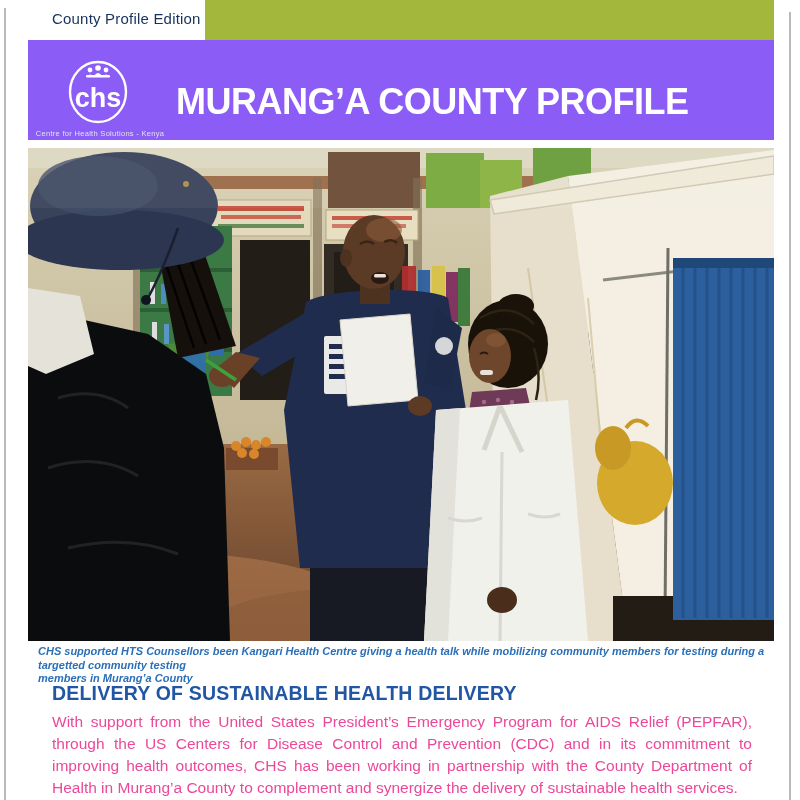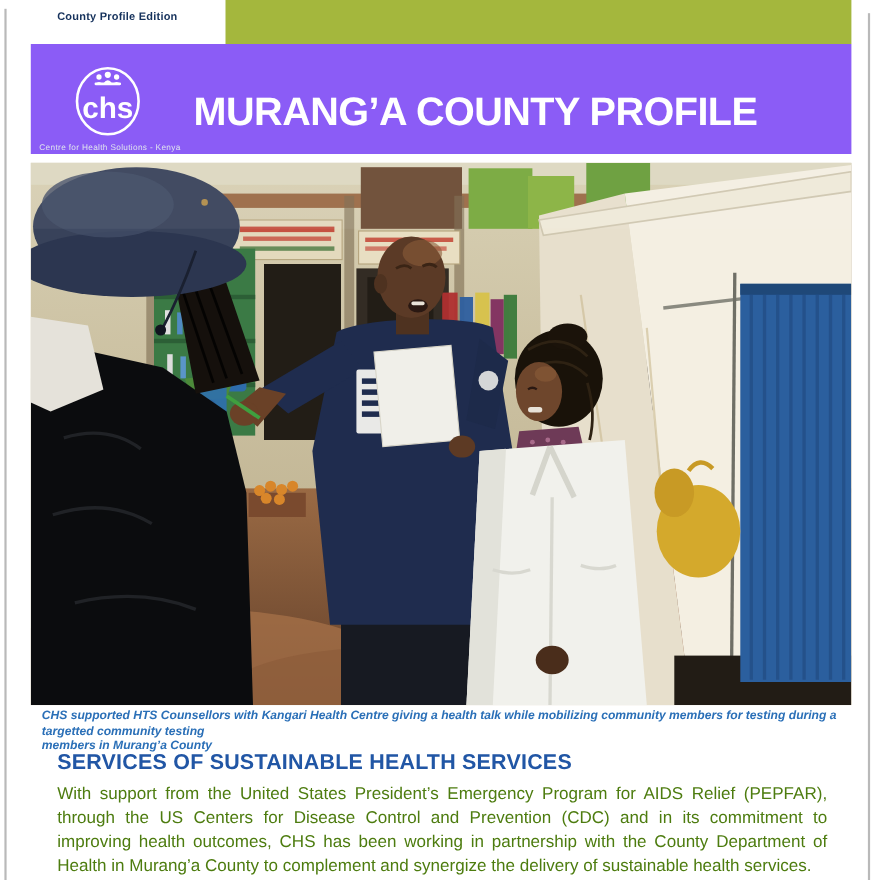--- a/index.html
+++ b/index.html
@@ -2,31 +2,31 @@
 <html><head>
 <meta charset="utf-8">
 <style>
   html,body{margin:0;padding:0;background:#ffffff;}
   .page{position:relative;width:800px;height:800px;background:#ffffff;overflow:hidden;
         font-family:"Liberation Sans",sans-serif;}
   .scan-line{position:absolute;background:#b9b9b9;}
   .scan-left{left:4px;top:8px;width:2px;height:792px;}
   .scan-right{left:789px;top:12px;width:2px;height:788px;}
   .topbar-green{position:absolute;left:205px;top:0;width:569px;height:40px;background:#a4b73d;}
-  .edition{position:absolute;left:52px;top:10px;font-size:10px;font-weight:bold;color:#16325c;letter-spacing:.2px;}
+  .edition{position:absolute;left:52px;top:10px;font-size:15px;font-weight:normal;color:#16325c;letter-spacing:.2px;}
   .header{position:absolute;left:28px;top:40px;width:746px;height:100px;background:#8b5cf6;}
   .logo-svg{position:absolute;left:0;top:20px;}
   .title{position:absolute;left:148px;top:0;height:124px;display:flex;align-items:center;
          font-size:36px;font-weight:bold;color:#ffffff;letter-spacing:-0.5px;white-space:nowrap;}
   .photo{position:absolute;left:28px;top:148px;width:746px;height:493px;overflow:hidden;background:#c9bda0;}
   .caption{position:absolute;left:38px;top:645px;width:734px;font-size:11px;line-height:13.5px;
            font-style:italic;font-weight:bold;color:#2a6fb7;}
   .heading{position:absolute;left:52px;top:682px;font-size:19.5px;font-weight:bold;color:#2156a5;letter-spacing:.2px;}
   .bodytext{position:absolute;left:52px;top:711px;width:700px;font-size:15.5px;line-height:22px;
-            color:#4d7c0f;text-align:justify;}
+            color:#ec4899;text-align:justify;}
 </style>
 </head>
 <body>
 
 <div class="page">
 
   <div class="scan-line scan-left"></div>
   <div class="scan-line scan-right"></div>
 
   <div class="topbar-green"></div>
@@ -275,21 +275,21 @@
         <circle cx="158" cy="36" r="3" fill="#b08d4a"></circle>
         <path d="M150,80 Q136,120 120,150" stroke="#1a2030" stroke-width="2.5" fill="none"></path>
         <circle cx="118" cy="152" r="5" fill="#10141f"></circle>
       </g>
 
       <rect x="0" y="0" width="746" height="60" fill="#ffffff" opacity=".05"></rect>
     </svg>
   </div>
 
   <div class="caption">
-    <div>CHS supported HTS Counsellors with Kangari Health Centre giving a health talk while mobilizing community members for testing during a targetted community testing</div>
+    <div>CHS supported HTS Counsellors been Kangari Health Centre giving a health talk while mobilizing community members for testing during a targetted community testing</div>
     <div>members in Murang’a County</div>
   </div>
 
-  <div class="heading">SERVICES OF SUSTAINABLE HEALTH SERVICES</div>
+  <div class="heading">DELIVERY OF SUSTAINABLE HEALTH DELIVERY</div>
 
   <div class="bodytext">With support from the United States President’s Emergency Program for AIDS Relief (PEPFAR), through the US Centers for Disease Control and Prevention (CDC) and in its commitment to improving health outcomes, CHS has been working in partnership with the County Department of Health in Murang’a County to complement and synergize the delivery of sustainable health services.</div>
 
 </div>
 
 </body></html>

